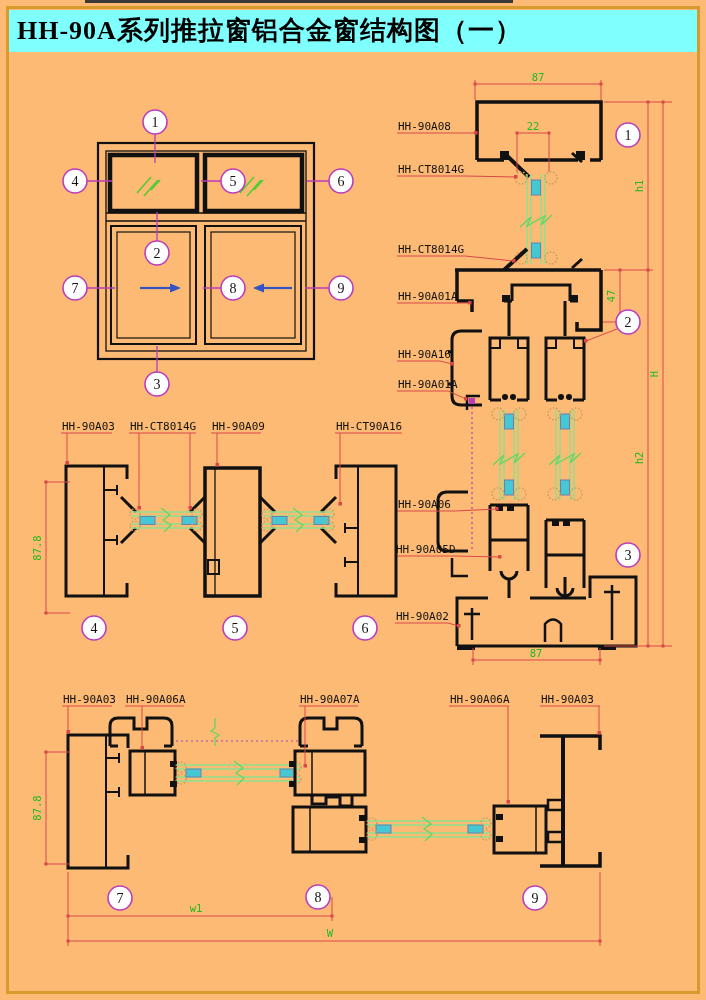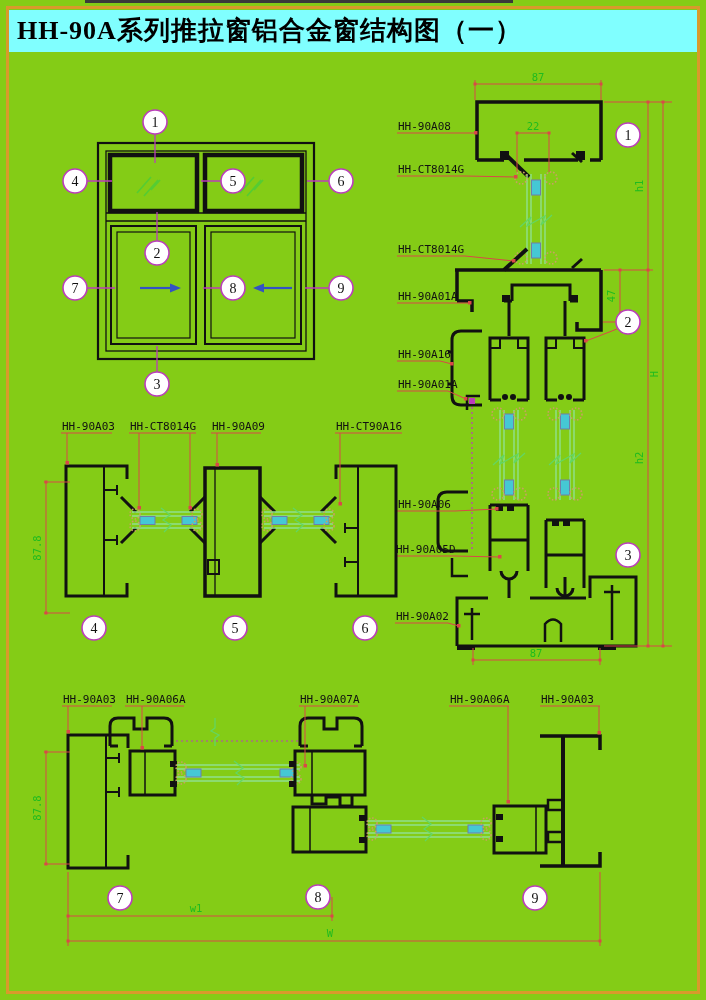--- a/index.html
+++ b/index.html
@@ -1,16 +1,16 @@
 <!DOCTYPE html>
 <html><head>
 <meta charset="utf-8">
 <style>
   html,body{margin:0;padding:0;background:#e8e8e8;}
-  .sheet{position:relative;width:706px;height:1000px;background:#84cc16;overflow:hidden;
+  .sheet{position:relative;width:706px;height:1000px;background:#fdba74;overflow:hidden;
          font-family:"Liberation Sans",sans-serif;}
   .sheet-border{position:absolute;left:6px;top:6px;right:6px;bottom:6px;
                 border:3px solid #d89a2b;pointer-events:none;}
   .top-artifact{position:absolute;left:85px;top:0;width:428px;height:3px;background:#3a3a3a;}
   .titlebar{position:absolute;left:9px;top:10px;width:688px;height:42px;background:#80ffff;}
   .titlebar span{display:block;line-height:42px;padding-left:8px;
                  font-family:"Liberation Serif",serif;font-weight:bold;font-size:26px;color:#000;
                  letter-spacing:1px;white-space:nowrap;}
   svg{position:absolute;left:0;top:0;}
   svg text{font-family:"DejaVu Sans Mono",monospace;}

